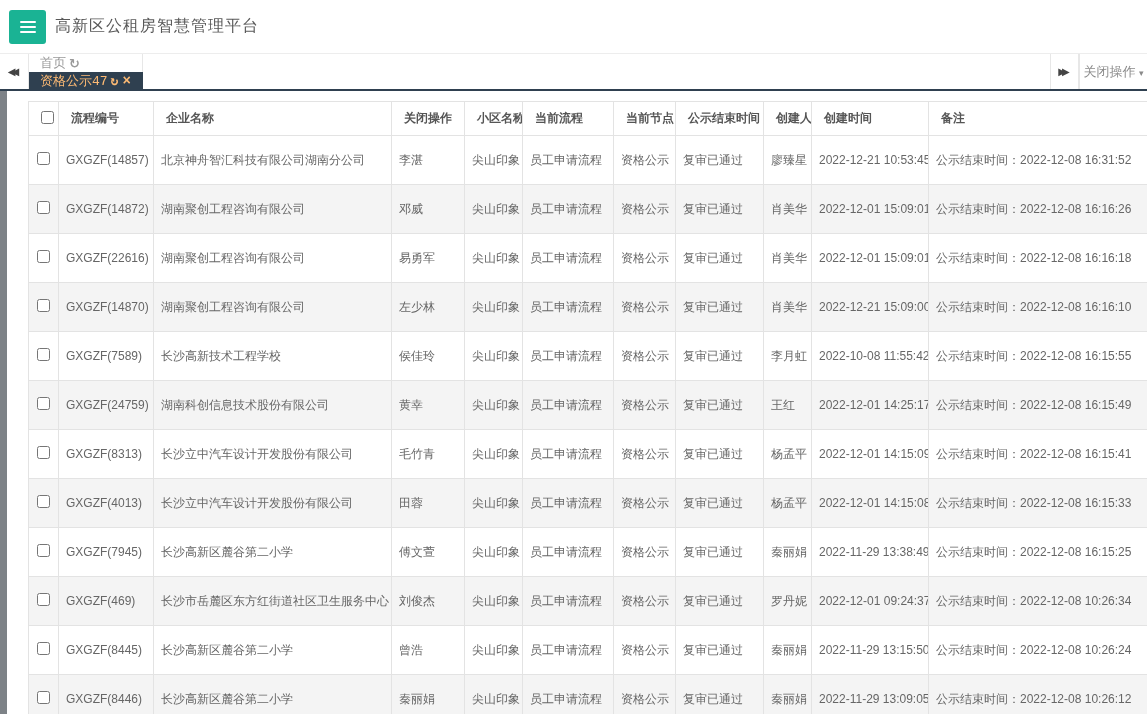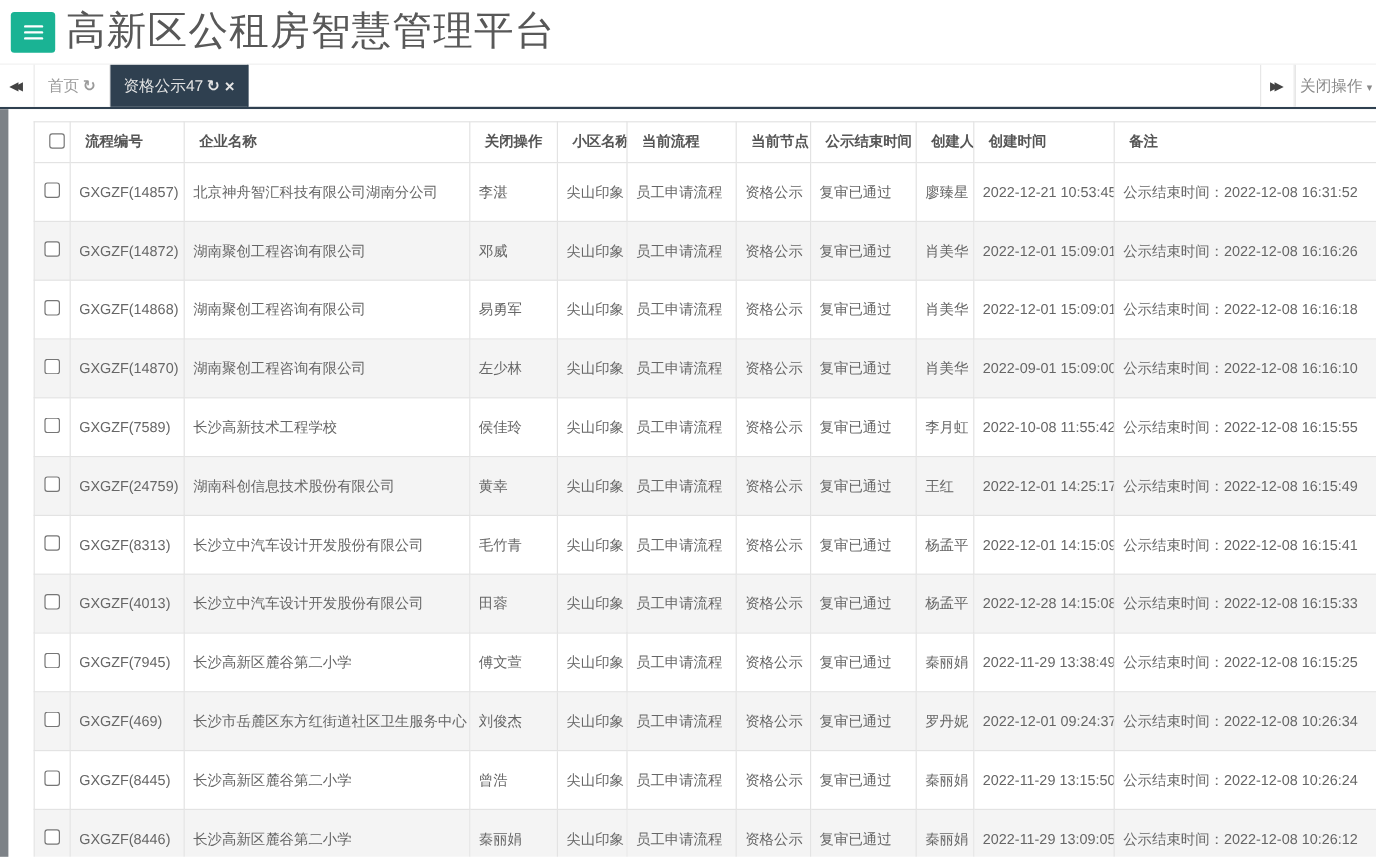--- a/index.html
+++ b/index.html
@@ -15,42 +15,42 @@
     border-bottom: 1px solid #ededed;
   }
   .menu-btn {
     width: 37px; height: 34px; background: #1ab394; border: none;
     border-radius: 3px; cursor: pointer;
     display: flex; flex-direction: column; align-items: center; justify-content: center;
     gap: 3px;
   }
   .menu-btn .bar { width: 16px; height: 2px; background: #fff; border-radius: 1px; }
   .page-title {
-    font-size: 33px; color: #585858; font-weight: 400;
+    font-size: 16px; color: #585858; font-weight: 400;
     margin-left: 9px; letter-spacing: 1px; white-space: nowrap;
   }
   
   .tabbar {
     height: 37px; display: flex; align-items: stretch;
     background: #fff; border-bottom: 2px solid #2f4050;
   }
   .tab-scroll {
     width: 29px; background: #fff; border: none; border-right: 1px solid #e7e7e7;
     color: #444; cursor: pointer; font-size: 10px; letter-spacing: -4px;
     padding-right: 5px;
   }
   .tab-scroll.right { margin-left: auto; border-left: 1px solid #e7e7e7; }
-  .tabs { display: flex; align-items: stretch; }
+  .tabs { display: flex; align-items: stretch; flex-direction: column; }
   .tab {
     display: flex; align-items: center; gap: 3px;
     padding: 0 11px; font-size: 13px; color: #9a9a9a;
     background: #fff; border-right: 1px solid #e7e7e7; cursor: pointer;
     white-space: nowrap;
   }
-  .tab.active { background: #2f4050; color: #e5e5e5; border-color: #2f4050; }
+  .tab.active { background: #2f4050; color: #fdba74; border-color: #2f4050; font-family: Liberation Mono, monospace; }
   .tab .refresh { font-size: 13px; font-weight: bold; }
   .tab .close { font-size: 14px; font-weight: bold; margin-left: 1px; line-height: 1; }
   .close-ops {
     width: 68px; background: #fff; border: none; border-left: 1px solid #e7e7e7;
     color: #8a8a8a; font-size: 13px; cursor: pointer; white-space: nowrap;
   }
   .close-ops .caret { font-size: 9px; color: #8a8a8a; }
   
   .content { display: flex; height: 623px; background: #fff; }
   .side-strip { width: 7px; background: #7d8287; flex: 0 0 auto; }
@@ -164,42 +164,42 @@
             <td>尖山印象</td>
             <td>员工申请流程</td>
             <td>资格公示</td>
             <td>复审已通过</td>
             <td>肖美华</td>
             <td>2022-12-01 15:09:01</td>
             <td>公示结束时间：2022-12-08 16:16:26</td>
           </tr>
           <tr>
             <td class="cb"><input type="checkbox" style=""></td>
-            <td>GXGZF(14868)</td>
+            <td>GXGZF(22616)</td>
             <td>湖南聚创工程咨询有限公司</td>
             <td>易勇军</td>
             <td>尖山印象</td>
             <td>员工申请流程</td>
             <td>资格公示</td>
             <td>复审已通过</td>
             <td>肖美华</td>
             <td>2022-12-01 15:09:01</td>
             <td>公示结束时间：2022-12-08 16:16:18</td>
           </tr>
           <tr>
             <td class="cb"><input type="checkbox" style=""></td>
             <td>GXGZF(14870)</td>
             <td>湖南聚创工程咨询有限公司</td>
             <td>左少林</td>
             <td>尖山印象</td>
             <td>员工申请流程</td>
             <td>资格公示</td>
             <td>复审已通过</td>
             <td>肖美华</td>
-            <td>2022-09-01 15:09:00</td>
+            <td>2022-12-21 15:09:00</td>
             <td>公示结束时间：2022-12-08 16:16:10</td>
           </tr>
           <tr>
             <td class="cb"><input type="checkbox" style=""></td>
             <td>GXGZF(7589)</td>
             <td>长沙高新技术工程学校</td>
             <td>侯佳玲</td>
             <td>尖山印象</td>
             <td>员工申请流程</td>
             <td>资格公示</td>
@@ -237,21 +237,21 @@
           <tr>
             <td class="cb"><input type="checkbox" style=""></td>
             <td>GXGZF(4013)</td>
             <td>长沙立中汽车设计开发股份有限公司</td>
             <td>田蓉</td>
             <td>尖山印象</td>
             <td>员工申请流程</td>
             <td>资格公示</td>
             <td>复审已通过</td>
             <td>杨孟平</td>
-            <td>2022-12-28 14:15:08</td>
+            <td>2022-12-01 14:15:08</td>
             <td>公示结束时间：2022-12-08 16:15:33</td>
           </tr>
           <tr>
             <td class="cb"><input type="checkbox" style=""></td>
             <td>GXGZF(7945)</td>
             <td>长沙高新区麓谷第二小学</td>
             <td>傅文萱</td>
             <td>尖山印象</td>
             <td>员工申请流程</td>
             <td>资格公示</td>

